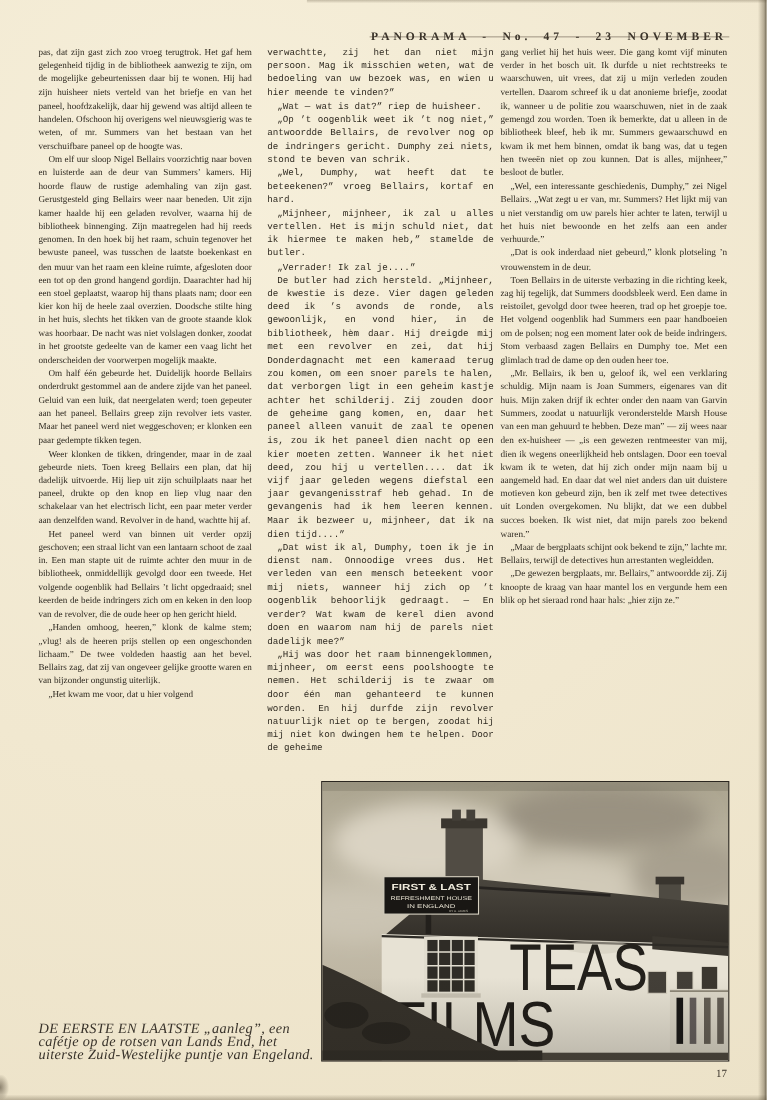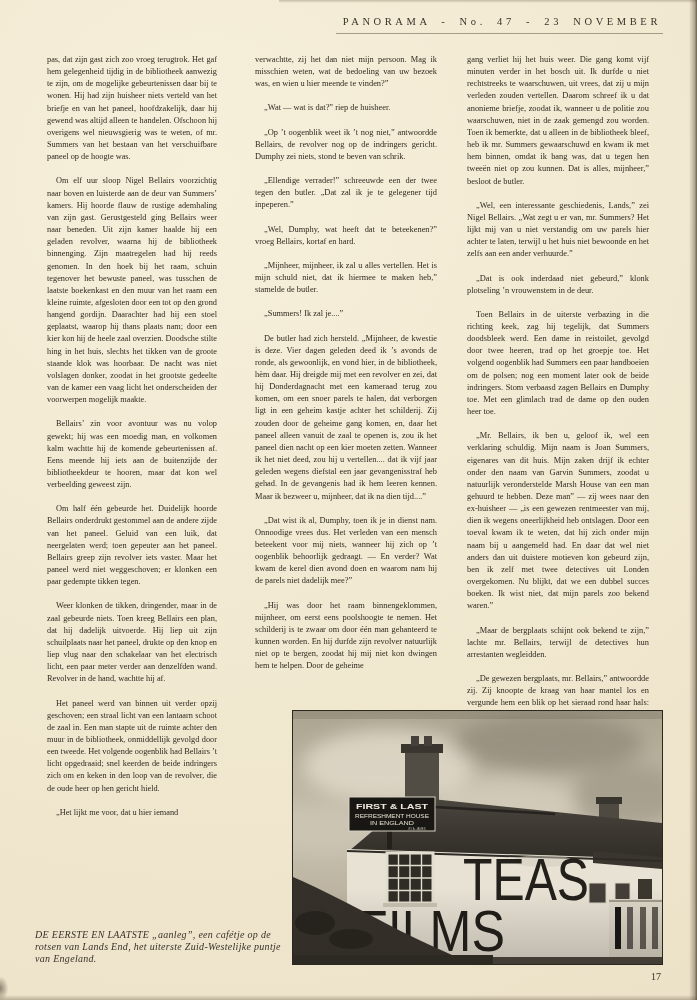--- a/index.html
+++ b/index.html
@@ -1,34 +1,34 @@
 <!DOCTYPE html>
 <html lang="nl"><head>
 <meta charset="utf-8">
 <style>
   html,body{margin:0;padding:0;}
   body{width:697px;height:1000px;position:relative;overflow:hidden;
        background:radial-gradient(circle at 30% 18%, #f6efda 0%, #f1e8d0 55%, #ece2c8 100%);
        font-family:"Liberation Serif", serif;color:#2f2a21;}
   .page{position:absolute;inset:0;}
-  .masthead{position:absolute;top:16px;right:36px;font-size:10.5px;font-weight:400;
+  .masthead{position:absolute;top:28px;right:36px;font-size:10.5px;font-weight:700;
        letter-spacing:3.6px;word-spacing:5px;color:#3a332a;white-space:nowrap;}
   .header-rule{position:absolute;top:33px;left:336px;width:327px;height:1px;
        background:rgba(70,60,45,0.45);}
   .col{position:absolute;top:42px;font-size:8.4px;line-height:12.15px;text-align:justify;}
   .col1{left:35px;width:194px;font-size:8.3px;}
-  .col2{left:243px;width:206px;}
+  .col2{left:243px;width:206px;font-family:Liberation Mono, monospace;}
   .col3{left:455px;width:206px;}
-  .para{margin:12px;text-indent:9px;}
+  .para{margin:0;text-indent:9px;}
   .para.noindent{text-indent:0;}
   .photo{position:absolute;left:292px;top:710px;width:369px;height:253px;margin:0;
        border:1px solid #2b2720;background:#b9b2a3;}
   .photo svg{display:block;width:100%;height:100%;}
   .caption{position:absolute;left:35px;top:929px;width:252px;font-style:italic;
-       font-size:10px;line-height:12px;letter-spacing:0.3px;color:#38322a;}
+       font-size:13px;line-height:12px;letter-spacing:0.3px;color:#38322a;}
   .page-number{position:absolute;top:971px;right:36px;font-size:10px;color:#3a332a;}
   .edge-right{position:absolute;right:0;top:0;bottom:0;width:8px;
        background:linear-gradient(to right, rgba(86,74,52,0) 0%, rgba(86,74,52,0.4) 70%, rgba(58,50,34,0.75) 100%);}
   .edge-bottom{position:absolute;left:0;right:0;bottom:0;height:5px;
        background:linear-gradient(to bottom, rgba(86,74,52,0), rgba(86,74,52,0.35));}
   .edge-top{position:absolute;left:40%;right:0;top:0;height:3px;
        background:linear-gradient(to bottom, rgba(86,74,52,0.3), rgba(86,74,52,0));}
   .corner-mark{position:absolute;left:0;top:977px;width:8px;height:23px;
        background:radial-gradient(ellipse at left center, rgba(60,50,35,0.55), rgba(60,50,35,0) 75%);}
 </style>
@@ -36,41 +36,40 @@
 <body>
 
 <div class="page">
 
   <div class="masthead">PANORAMA - No. 47 - 23 NOVEMBER</div>
   <div class="header-rule"></div>
 
   <div class="col col1">
       <p class="para noindent">pas, dat zijn gast zich zoo vroeg terugtrok. Het gaf hem gelegenheid tijdig in de bibliotheek aanwezig te zijn, om de mogelijke gebeurtenissen daar bij te wonen. Hij had zijn huisheer niets verteld van het briefje en van het paneel, hoofdzakelijk, daar hij gewend was altijd alleen te handelen. Ofschoon hij overigens wel nieuwsgierig was te weten, of mr. Summers van het bestaan van het verschuifbare paneel op de hoogte was.</p>
       <p class="para">Om elf uur sloop Nigel Bellairs voorzichtig naar boven en luisterde aan de deur van Summers’ kamers. Hij hoorde flauw de rustige ademhaling van zijn gast. Gerustgesteld ging Bellairs weer naar beneden. Uit zijn kamer haalde hij een geladen revolver, waarna hij de bibliotheek binnenging. Zijn maatregelen had hij reeds genomen. In den hoek bij het raam, schuin tegenover het bewuste paneel, was tusschen de laatste boekenkast en den muur van het raam een kleine ruimte, afgesloten door een tot op den grond hangend gordijn. Daarachter had hij een stoel geplaatst, waarop hij thans plaats nam; door een kier kon hij de heele zaal overzien. Doodsche stilte hing in het huis, slechts het tikken van de groote staande klok was hoorbaar. De nacht was niet volslagen donker, zoodat in het grootste gedeelte van de kamer een vaag licht het onderscheiden der voorwerpen mogelijk maakte.</p>
-      <p class="para">Bellairs’ zin voor avontuur was nu volop gewekt; hij was een moedig man, en volkomen kalm wachtte hij de komende gebeurtenissen af. Eens meende hij iets aan de buitenzijde der bibliotheekdeur te hooren, maar dat kon wel verbeelding geweest zijn.</p>
       <p class="para">Om half één gebeurde het. Duidelijk hoorde Bellairs onderdrukt gestommel aan de andere zijde van het paneel. Geluid van een luik, dat neergelaten werd; toen gepeuter aan het paneel. Bellairs greep zijn revolver iets vaster. Maar het paneel werd niet weggeschoven; er klonken een paar gedempte tikken tegen.</p>
       <p class="para">Weer klonken de tikken, dringender, maar in de zaal gebeurde niets. Toen kreeg Bellairs een plan, dat hij dadelijk uitvoerde. Hij liep uit zijn schuilplaats naar het paneel, drukte op den knop en liep vlug naar den schakelaar van het electrisch licht, een paar meter verder aan denzelfden wand. Revolver in de hand, wachtte hij af.</p>
       <p class="para">Het paneel werd van binnen uit verder opzij geschoven; een straal licht van een lantaarn schoot de zaal in. Een man stapte uit de ruimte achter den muur in de bibliotheek, onmiddellijk gevolgd door een tweede. Het volgende oogenblik had Bellairs ’t licht opgedraaid; snel keerden de beide indringers zich om en keken in den loop van de revolver, die de oude heer op hen gericht hield.</p>
-      <p class="para">„Het lijkt me voor, dat u hier iemand</p>
+      <p class="para">„Handen omhoog, heeren,” klonk de kalme stem; „vlug! als de heeren prijs stellen op een ongeschonden lichaam.” De twee voldeden haastig aan het bevel. Bellairs zag, dat zij van ongeveer gelijke grootte waren en van bijzonder ongunstig uiterlijk.</p>
+      <p class="para">„Het kwam me voor, dat u hier volgend</p>
     </div>
   <div class="col col2">
       <p class="para noindent">verwachtte, zij het dan niet mijn persoon. Mag ik misschien weten, wat de bedoeling van uw bezoek was, en wien u hier meende te vinden?”</p>
       <p class="para">„Wat — wat is dat?” riep de huisheer.</p>
       <p class="para">„Op ’t oogenblik weet ik ’t nog niet,” antwoordde Bellairs, de revolver nog op de indringers gericht. Dumphy zei niets, stond te beven van schrik.</p>
-      <p class="para">„Ellendige verrader!” schreeuwde een der twee tegen den butler. „Dat zal ik je te gelegener tijd inpeperen.”</p>
       <p class="para">„Wel, Dumphy, wat heeft dat te beteekenen?” vroeg Bellairs, kortaf en hard.</p>
       <p class="para">„Mijnheer, mijnheer, ik zal u alles vertellen. Het is mijn schuld niet, dat ik hiermee te maken heb,” stamelde de butler.</p>
-      <p class="para">„Summers! Ik zal je....”</p>
+      <p class="para">„Verrader! Ik zal je....”</p>
       <p class="para">De butler had zich hersteld. „Mijnheer, de kwestie is deze. Vier dagen geleden deed ik ’s avonds de ronde, als gewoonlijk, en vond hier, in de bibliotheek, hèm daar. Hij dreigde mij met een revolver en zei, dat hij Donderdagnacht met een kameraad terug zou komen, om een snoer parels te halen, dat verborgen ligt in een geheim kastje achter het schilderij. Zij zouden door de geheime gang komen, en, daar het paneel alleen vanuit de zaal te openen is, zou ik het paneel dien nacht op een kier moeten zetten. Wanneer ik het niet deed, zou hij u vertellen.... dat ik vijf jaar geleden wegens diefstal een jaar gevangenisstraf heb gehad. In de gevangenis had ik hem leeren kennen. Maar ik bezweer u, mijnheer, dat ik na dien tijd....”</p>
       <p class="para">„Dat wist ik al, Dumphy, toen ik je in dienst nam. Onnoodige vrees dus. Het verleden van een mensch beteekent voor mij niets, wanneer hij zich op ’t oogenblik behoorlijk gedraagt. — En verder? Wat kwam de kerel dien avond doen en waarom nam hij de parels niet dadelijk mee?”</p>
       <p class="para">„Hij was door het raam binnengeklommen, mijnheer, om eerst eens poolshoogte te nemen. Het schilderij is te zwaar om door één man gehanteerd te kunnen worden. En hij durfde zijn revolver natuurlijk niet op te bergen, zoodat hij mij niet kon dwingen hem te helpen. Door de geheime</p>
     </div>
   <div class="col col3">
       <p class="para noindent">gang verliet hij het huis weer. Die gang komt vijf minuten verder in het bosch uit. Ik durfde u niet rechtstreeks te waarschuwen, uit vrees, dat zij u mijn verleden zouden vertellen. Daarom schreef ik u dat anonieme briefje, zoodat ik, wanneer u de politie zou waarschuwen, niet in de zaak gemengd zou worden. Toen ik bemerkte, dat u alleen in de bibliotheek bleef, heb ik mr. Summers gewaarschuwd en kwam ik met hem binnen, omdat ik bang was, dat u tegen hen tweeën niet op zou kunnen. Dat is alles, mijnheer,” besloot de butler.</p>
-      <p class="para">„Wel, een interessante geschiedenis, Lands,” zei Nigel Bellairs. „Wat zegt u er van, mr. Summers? Het lijkt mij van u niet verstandig om uw parels hier achter te laten, terwijl u het huis niet bewoonde en het zelfs aan een ander verhuurde.”</p>
+      <p class="para">„Wel, een interessante geschiedenis, Dumphy,” zei Nigel Bellairs. „Wat zegt u er van, mr. Summers? Het lijkt mij van u niet verstandig om uw parels hier achter te laten, terwijl u het huis niet bewoonde en het zelfs aan een ander verhuurde.”</p>
       <p class="para">„Dat is ook inderdaad niet gebeurd,” klonk plotseling ’n vrouwenstem in de deur.</p>
       <p class="para">Toen Bellairs in de uiterste verbazing in die richting keek, zag hij tegelijk, dat Summers doodsbleek werd. Een dame in reistoilet, gevolgd door twee heeren, trad op het groepje toe. Het volgend oogenblik had Summers een paar handboeien om de polsen; nog een moment later ook de beide indringers. Stom verbaasd zagen Bellairs en Dumphy toe. Met een glimlach trad de dame op den ouden heer toe.</p>
       <p class="para">„Mr. Bellairs, ik ben u, geloof ik, wel een verklaring schuldig. Mijn naam is Joan Summers, eigenares van dit huis. Mijn zaken drijf ik echter onder den naam van Garvin Summers, zoodat u natuurlijk veronderstelde Marsh House van een man gehuurd te hebben. Deze man” — zij wees naar den ex-huisheer — „is een gewezen rentmeester van mij, dien ik wegens oneerlijkheid heb ontslagen. Door een toeval kwam ik te weten, dat hij zich onder mijn naam bij u aangemeld had. En daar dat wel niet anders dan uit duistere motieven kon gebeurd zijn, ben ik zelf met twee detectives uit Londen overgekomen. Nu blijkt, dat we een dubbel succes boeken. Ik wist niet, dat mijn parels zoo bekend waren.”</p>
       <p class="para">„Maar de bergplaats schijnt ook bekend te zijn,” lachte mr. Bellairs, terwijl de detectives hun arrestanten wegleidden.</p>
       <p class="para">„De gewezen bergplaats, mr. Bellairs,” antwoordde zij. Zij knoopte de kraag van haar mantel los en vergunde hem een blik op het sieraad rond haar hals: „hier zijn ze.”</p>
     </div>
 
   <figure class="photo">
     <svg viewBox="0 0 369 253" preserveAspectRatio="none">
       <defs>

